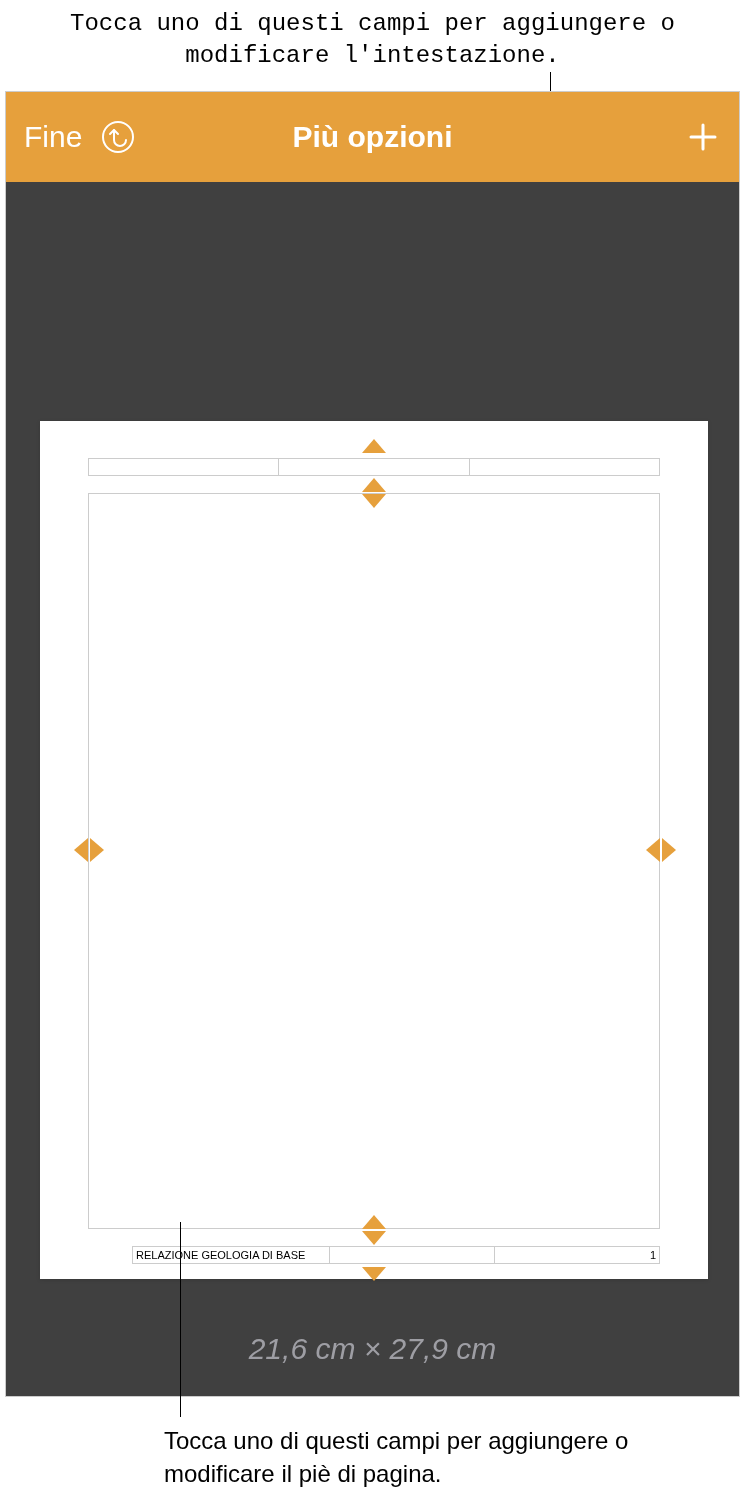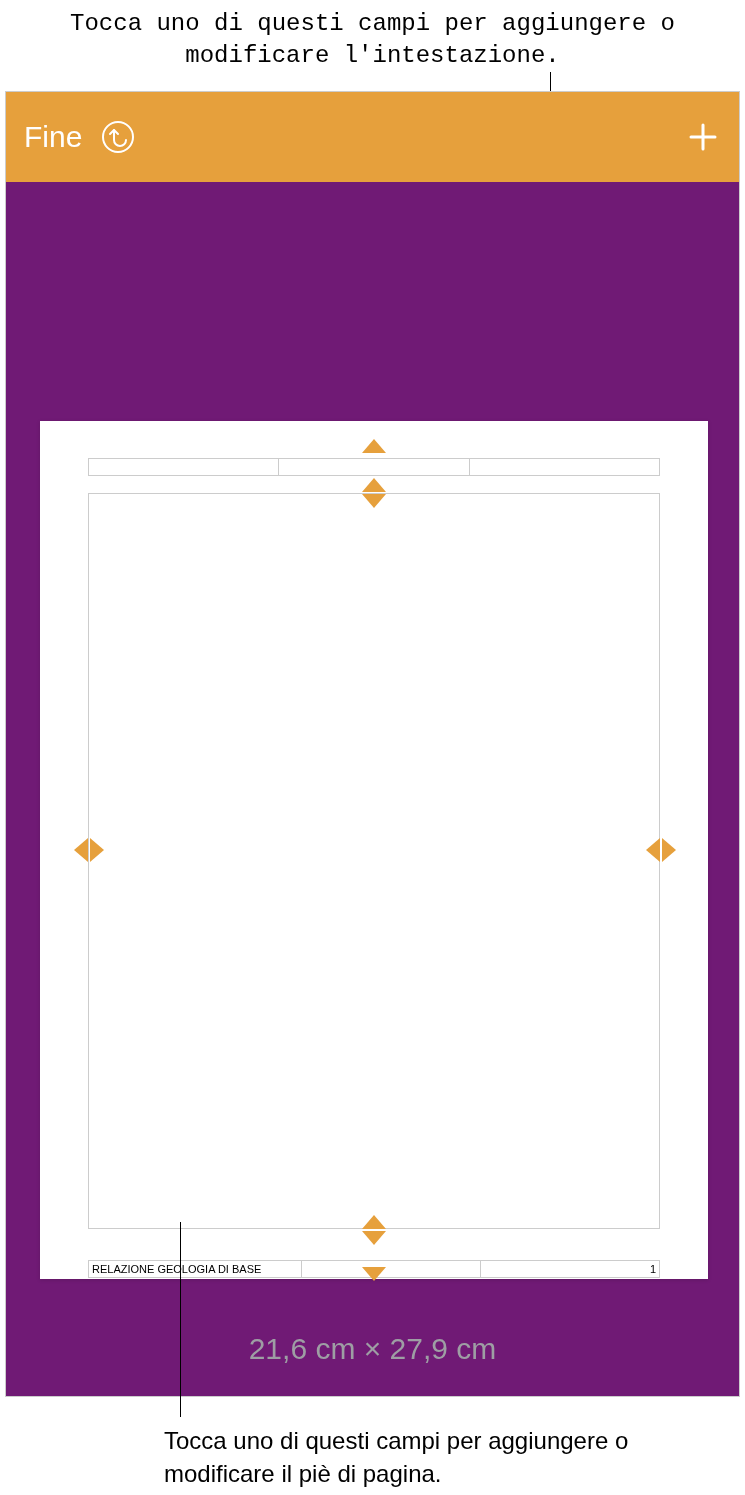--- a/index.html
+++ b/index.html
@@ -52,21 +52,21 @@
       height: 195px;
       background: #000;
     }
     .app-container {
       position: absolute;
       top: 91px;
       left: 5px;
       width: 735px;
       height: 1306px;
       border: 1px solid #ccc;
-      background: #701a75;
+      background: #404040;
       overflow: hidden;
     }
     .toolbar {
       width: 100%;
       height: 90px;
       background: #e6a03c;
       display: flex;
       align-items: center;
       justify-content: space-between;
       padding: 0 18px;
@@ -125,21 +125,22 @@
       left: 48px;
       right: 48px;
       height: 18px;
       display: flex;
       border: 1px solid #ccc;
     }
     .header-fields {
       top: 37px;
     }
     .footer-fields {
-      bottom: 1px;
+      bottom: 15px;
+      margin-left: 44px;
     }
     .header-field, .footer-field {
       flex: 1;
       font-size: 11px;
       padding: 2px 3px;
       overflow: hidden;
       white-space: nowrap;
     }
     .header-field:not(:last-child), .footer-field:not(:last-child) {
       border-right: 1px solid #ccc;
@@ -199,40 +200,42 @@
       position: absolute;
     }
     .dimensions-text {
       position: absolute;
       bottom: 30px;
       left: 0;
       width: 100%;
       text-align: center;
       color: #9e9ea4;
       font-size: 30px;
+      font-style: italic;
     }
   </style>
 </head>
 <body>
 
 <div class="callout-top">Tocca uno di questi campi per aggiungere o modificare l'intestazione.</div>
 <div class="callout-line-top"></div>
 
 <div class="app-container">
   <div class="toolbar">
     <div class="toolbar-left">
       <div class="done-button">Fine</div>
       <div class="undo-button">
         <svg width="36" height="36" viewBox="0 0 36 36" fill="none" stroke="#fff" stroke-width="2">
           <circle cx="18" cy="18" r="15"></circle>
           <path d="M 14 11 L 14 21 A 6 6 0 0 0 26 21" stroke-linecap="round" fill="none"></path>
           <path d="M 10 15 L 14 11 L 18 15" fill="none" stroke-linecap="round" stroke-linejoin="round"></path>
         </svg>
       </div>
     </div>
+    <div class="toolbar-title">Più opzioni</div>
     <div class="add-button">
       <svg width="36" height="36" viewBox="0 0 36 36" fill="none" stroke="#fff" stroke-width="3" stroke-linecap="round">
         <line x1="18" y1="6" x2="18" y2="30"></line>
         <line x1="6" y1="18" x2="30" y2="18"></line>
       </svg>
     </div>
   </div>
 
   <div class="page-area">
     <div class="page">

